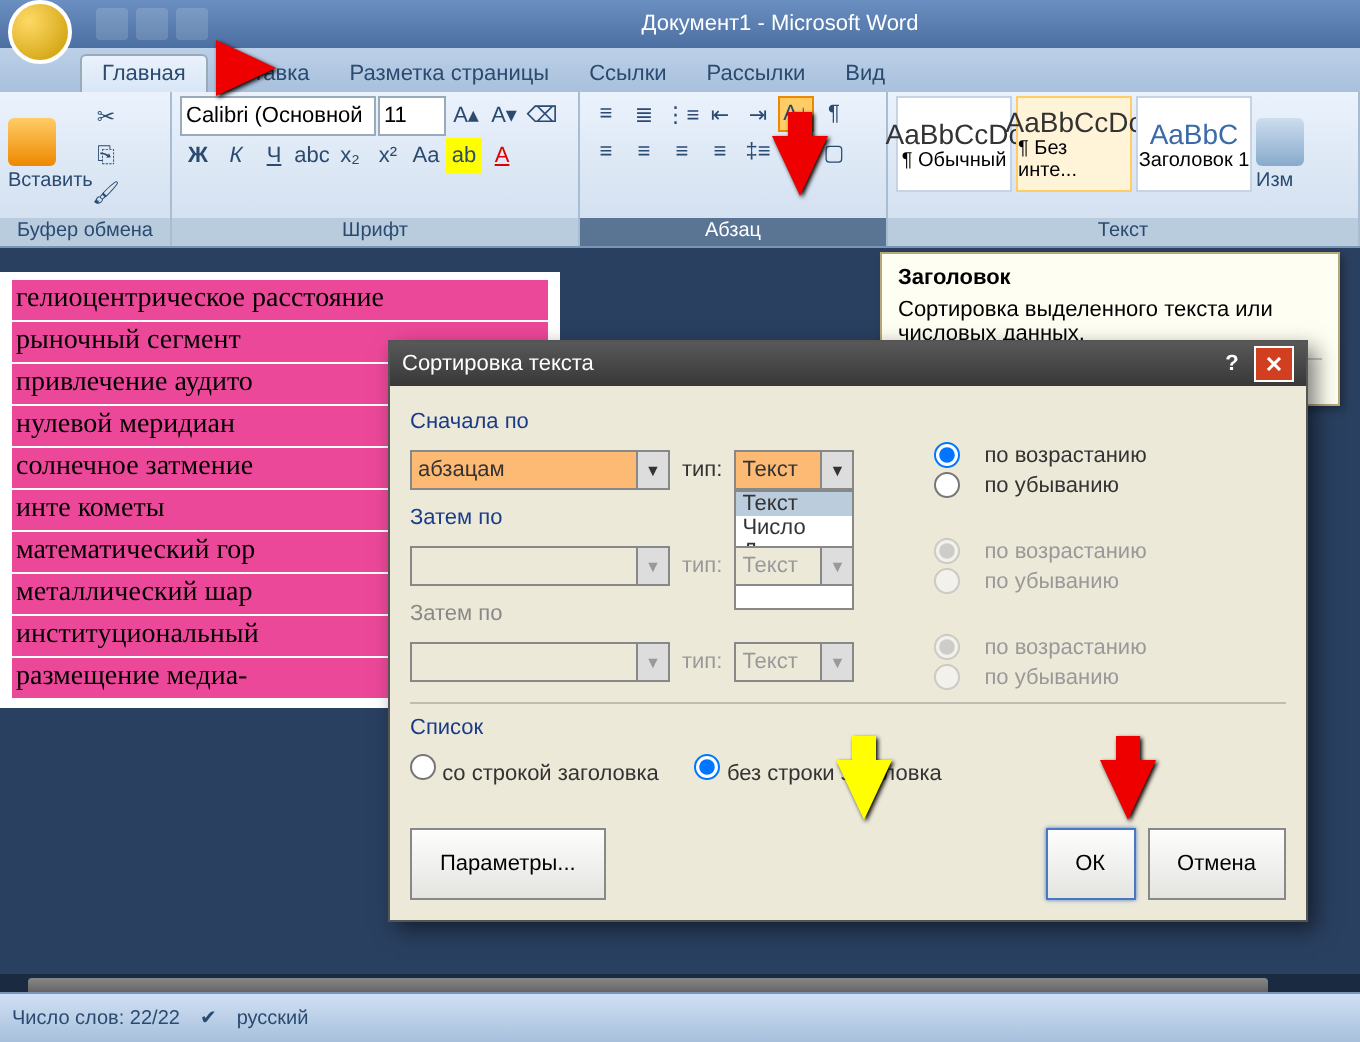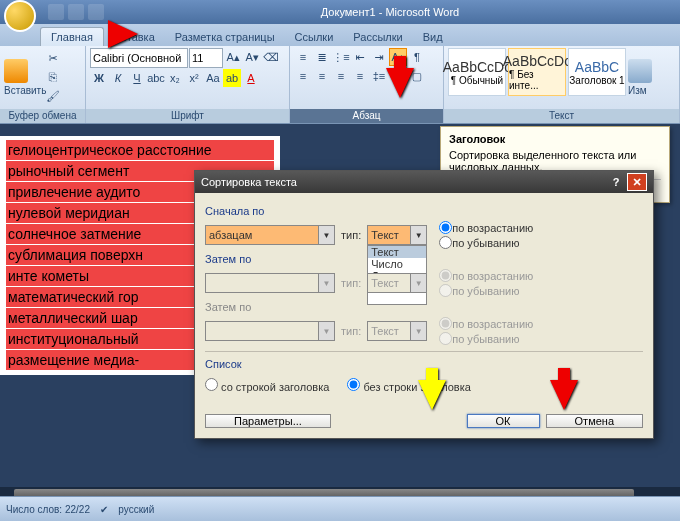--- a/index.html
+++ b/index.html
@@ -40,21 +40,21 @@
 .style-btn .abc { font-size: 14px; color: #333; }
 .style-btn.sel { border-color: #fc6; background: #fff4d8; }
 
 
 .tooltip { position: absolute; top: 126px; left: 440px; width: 230px; background: #fffef2; border: 1px solid #b8a878; padding: 6px 8px; font-size: 11px; box-shadow: 2px 2px 4px rgba(0,0,0,0.3); z-index: 5; }
 .tooltip .tt-title { font-weight: bold; margin-bottom: 4px; }
 
 
 .docarea { position: absolute; top: 124px; left: 0; right: 0; bottom: 20px; background: #2a4060; }
 .page { position: absolute; top: 12px; left: 0; width: 280px; background: #fff; padding: 4px 6px; font-size: 14px; line-height: 20px; color: #000; }
-.page div { background: #ef4444; margin-bottom: 1px; padding: 0 2px; }
+.page div { background: #ec4899; margin-bottom: 1px; padding: 0 2px; font-family: Liberation Serif, serif; }
 
 
 .status { position: absolute; bottom: 0; left: 0; right: 0; height: 20px; background: linear-gradient(#cfe0f4,#a8c0dc); display: flex; align-items: center; font-size: 10px; color: #2a4a70; padding: 12px 6px; gap: 10px; border-top: 1px solid #7a95b5; }
 .scroll-h { position: absolute; bottom: 20px; left: 0; right: 0; height: 14px; background: #1a2a40; }
 .scroll-thumb { position: absolute; left: 14px; width: 620px; height: 10px; top: 2px; background: linear-gradient(#888,#555); border-radius: 2px; }
 
 
 .dialog { position: absolute; top: 170px; left: 194px; width: 460px; background: #ece9d8; border: 1px solid #555; box-shadow: 4px 4px 10px rgba(0,0,0,0.5); z-index: 20; font-size: 11px; }
 .dlg-title { height: 22px; background: linear-gradient(#585858,#383838); color: #fff; display: flex; align-items: center; padding: 0 6px; font-size: 11px; }
 .dlg-title .spacer { flex: 1; }
@@ -67,24 +67,24 @@
 .combo { height: 20px; border: 1px solid #888; background: #fdba74; display: flex; align-items: center; padding: 0 3px; position: relative; }
 .combo .arrow { position: absolute; right: 0; top: 0; width: 16px; height: 100%; background: #ddd; border-left: 1px solid #888; display:flex; align-items:center; justify-content:center; font-size:8px; }
 .combo.w130 { width: 130px; }
 .combo.w60 { width: 60px; }
 .combo.disabled { background: #ece9d8; color: #999; }
 .listbox { width: 60px; height: 60px; border: 1px solid #888; background: #fff; font-size: 11px; overflow: hidden; }
 .listbox div { padding: 0 3px; }
 .listbox div.sel { background: #bcd; }
 .radio-col { display: flex; flex-direction: column; gap: 2px; margin-left: 6px; }
 .radio-col.disabled { color: #999; }
-.radio-col label { display: flex; align-items: center; gap: 0; }
+.radio-col label { display: flex; align-items: center; gap: 12px; margin-left: 28px; }
 .sep { border-top: 1px solid #c0bcb0; margin: 6px 0; }
 .dlg-foot { display: flex; gap: 6px; padding: 6px 10px 10px 10px; }
-.dlg-btn { height: 14px; padding: 0 28px; border: 1px solid #888; background: linear-gradient(#fdfdfd,#e4e4e0); font-size: 11px; display: flex; align-items: center; }
+.dlg-btn { height: 36px; padding: 0 14px; border: 1px solid #888; background: linear-gradient(#fdfdfd,#e4e4e0); font-size: 11px; display: flex; align-items: center; }
 .dlg-btn.default { border: 1px solid #4a78c0; box-shadow: 0 0 2px #4a78c0; }
 .flex1 { flex: 1; }
 
 
 .arrow-red-r { position: absolute; width: 0; height: 0; border-top: 14px solid transparent; border-bottom: 14px solid transparent; border-left: 30px solid #e00; filter: drop-shadow(1px 1px 1px #000); }
 .arrow-red-d { position: absolute; width: 0; height: 0; border-left: 14px solid transparent; border-right: 14px solid transparent; border-top: 30px solid #e00; filter: drop-shadow(1px 1px 1px #000); }
 .arrow-red-d::before { content:''; position:absolute; top:-42px; left:-6px; width:12px; height:14px; background:#e00; }
 .arrow-yellow-d { position: absolute; width: 0; height: 0; border-left: 14px solid transparent; border-right: 14px solid transparent; border-top: 30px solid #ff0; filter: drop-shadow(1px 1px 1px #000); }
 .arrow-yellow-d::before { content:''; position:absolute; top:-42px; left:-6px; width:12px; height:14px; background:#ff0; }
 
@@ -213,21 +213,20 @@
   <div style="margin-top:6px;border-top:1px solid #ccc;padding-top:4px">ительных сведений нажм</div>
 </div>
 
 <div class="docarea">
   <div class="page">
     <div>гелиоцентрическое расстояние</div>
     <div>рыночный сегмент</div>
     <div>привлечение аудито</div>
     <div>нулевой меридиан</div>
     <div>солнечное затмение</div>
-    <div>сублимация поверхн</div>
     <div>инте кометы</div>
     <div>математический гор</div>
     <div>металлический шар</div>
     <div>институциональный</div>
     <div>размещение медиа-</div>
   </div>
 </div>
 
 <div class="dialog">
   <div class="dlg-title">

